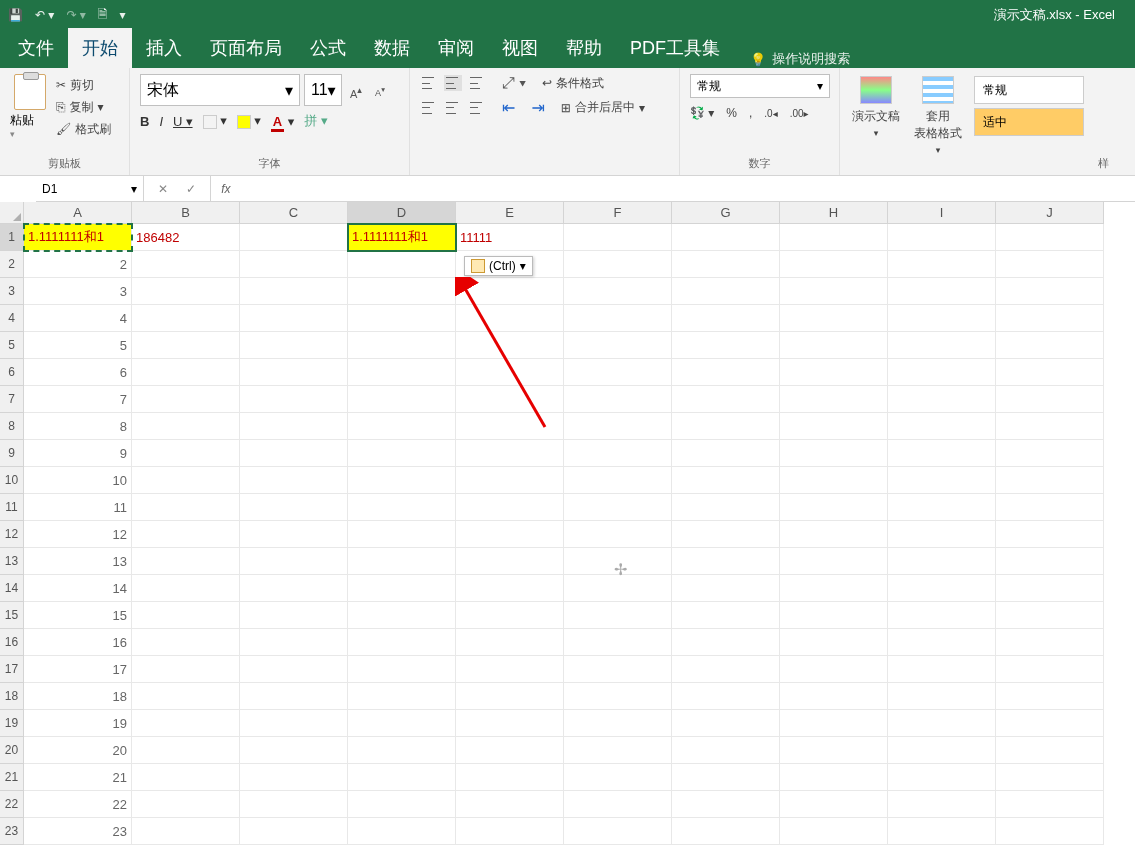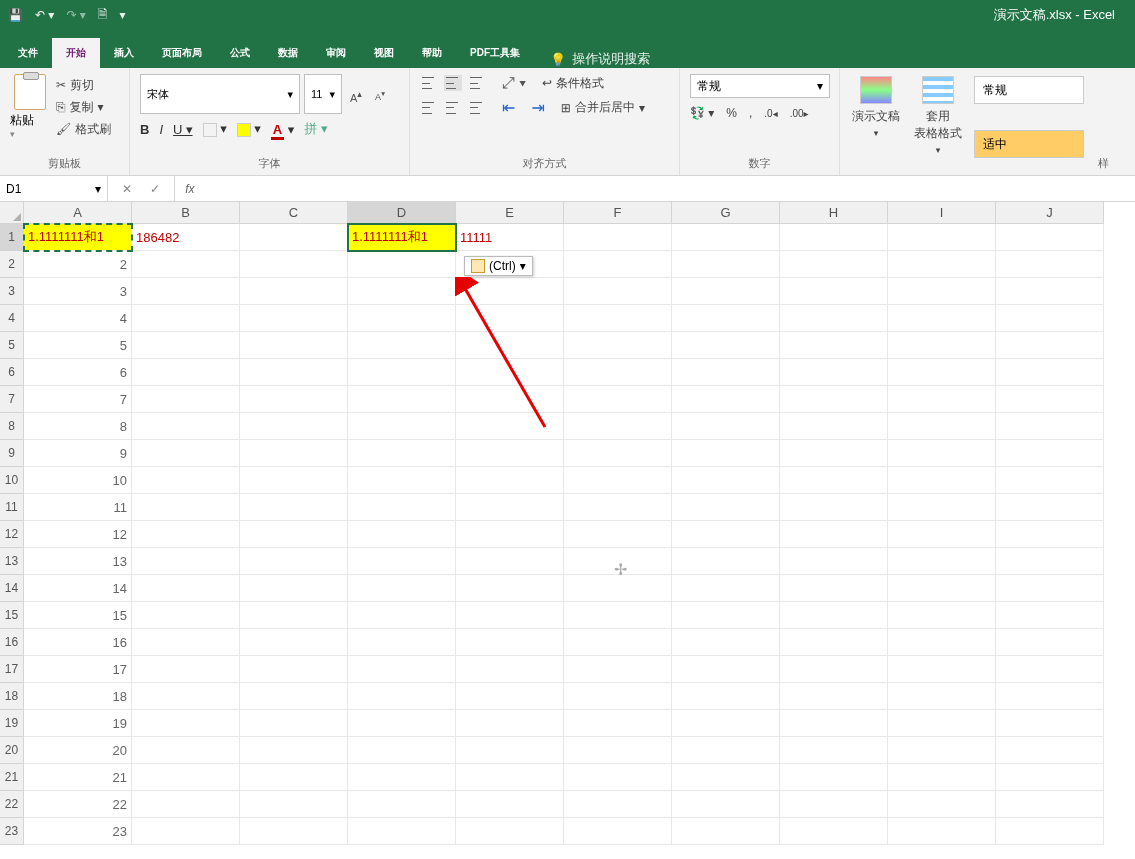--- a/index.html
+++ b/index.html
@@ -6,40 +6,40 @@
 body { background: #fff; overflow: hidden; width: 1135px; height: 859px; }
 
 
 .title-bar { background: #217346; height: 30px; display: flex; align-items: center; padding: 0 8px; color: #fff; font-size: 12px; }
 .title-bar .qat { display: flex; gap: 12px; align-items: center; }
 .title-bar .qat span { opacity: .9; }
 .title-bar .doc-title { margin-left: auto; margin-right: 12px; font-size: 13px; }
 
 
 .ribbon-tabs { background: #217346; height: 38px; display: flex; align-items: flex-end; padding: 0 4px; }
-.ribbon-tab { color: #fff; padding: 8px 14px; font-size: 10px; cursor: pointer; font-weight: bold; }
-.ribbon-tab.active { background: #f3f3f3; color: #701a75; }
+.ribbon-tab { color: #fff; padding: 8px 14px; font-size: 18px; cursor: pointer; }
+.ribbon-tab.active { background: #f3f3f3; color: #0c4a6e; }
 .search-hint { display: flex; align-items: center; color: #fff; font-size: 13px; margin-left: 16px; gap: 6px; opacity: .9; }
 
 
 .ribbon { background: #f3f3f3; border-bottom: 1px solid #d4d4d4; height: 108px; display: flex; }
 .ribbon-group { border-right: 1px solid #e0e0e0; padding: 6px 10px 2px; display: flex; flex-direction: column; }
 .ribbon-group .group-label { text-align: center; font-size: 11px; color: #666; margin-top: auto; padding-bottom: 2px; position: relative; }
 
 .clip-group { width: 130px; }
 .clip-group .top { display: flex; gap: 6px; }
 .paste-big { width: 40px; text-align: left; font-size: 12px; }
 .paste-big .icon { width: 32px; height: 36px; margin: 0 auto 2px; background: #fff; border: 1px solid #d4a869; border-radius: 2px; position: relative; }
 .paste-big .icon::before { content: ""; position: absolute; top: -3px; left: 8px; width: 14px; height: 6px; border: 1px solid #999; background: #ddd; border-radius: 2px; }
 .clip-list { font-size: 12px; line-height: 22px; color: #444; }
 .clip-list div { display: flex; gap: 4px; align-items: center; }
 
 .font-group { width: 280px; }
 .font-row { display: flex; gap: 4px; align-items: center; margin-bottom: 6px; }
-.font-box { border: 1px solid #c0c0c0; background: #fff; height: 40px; font-size: 11px; padding: 2px 6px; display: flex; align-items: center; }
+.font-box { border: 1px solid #c0c0c0; background: #fff; height: 32px; font-size: 16px; padding: 2px 6px; display: flex; align-items: center; }
 .font-name { width: 160px; justify-content: space-between; }
 .font-size { width: 38px; justify-content: space-between; }
 .mini-btn { width: 20px; height: 20px; font-size: 11px; color: #555; text-align: center; line-height: 20px; }
 .font-row2 { display: flex; gap: 10px; align-items: center; font-size: 13px; color: #333; }
 .font-row2 .b { font-weight: bold; }
 .font-row2 .i { font-style: italic; }
 .font-row2 .u { text-decoration: underline; }
 .swatch { width: 14px; height: 14px; display: inline-block; border: 1px solid #ccc; vertical-align: middle; }
 .fill-sw { background: #ffff00; }
 .font-clr { color: #c00000; font-weight: bold; border-bottom: 3px solid #c00000; padding: 0 2px; }
@@ -54,24 +54,24 @@
 .num-box { border: 1px solid #c0c0c0; background: #fff; height: 24px; width: 140px; font-size: 12px; padding: 2px 6px; display: flex; justify-content: space-between; align-items: center; }
 .num-row { display: flex; gap: 12px; font-size: 12px; color: #444; margin-top: 8px; align-items: center; }
 
 .style-group { display: flex; gap: 10px; padding: 8px 10px 2px; }
 .big-btn { width: 52px; text-align: center; font-size: 12px; color: #444; }
 .big-btn .ic { width: 32px; height: 28px; margin: 0 auto 4px; background: #fff; border: 1px solid #ccc; }
 
 .styles-box { display: flex; flex-direction: column; gap: 4px; }
 .style-cell { width: 110px; height: 28px; border: 1px solid #ccc; font-size: 12px; display: flex; align-items: center; padding: 0 8px; }
 .style-normal { background: #fff; }
-.style-good { background: #ffcc66; margin-top: 22px; }
-
-
-.fbar { height: 26px; border-bottom: 1px solid #d4d4d4; display: flex; align-items: center; font-size: 12px; background: #fff; }
+.style-good { background: #ffcc66; }
+
+
+.fbar { height: 26px; border-bottom: 1px solid #d4d4d4; display: flex; align-items: center; font-size: 12px; background: #fff; margin-left: 36px; }
 .name-box { width: 108px; border-right: 1px solid #d4d4d4; padding: 0 6px; display: flex; justify-content: space-between; align-items: center; height: 100%; }
 .fbar-btns { display: flex; gap: 18px; padding: 0 14px; color: #888; border-right: 1px solid #d4d4d4; height: 100%; align-items: center; }
 .fx { font-style: italic; color: #666; padding: 0 10px; }
 .formula-input { flex: 1; padding: 0 6px; color: #333; }
 .col-headers { display: flex; height: 22px; }
 .sel-all { width: 24px; background: #f0f0f0; border-right: 1px solid #d4d4d4; border-bottom: 1px solid #d4d4d4; position: relative; }
 .sel-all::after { content: ""; position: absolute; right: 2px; bottom: 2px; border-left: 8px solid transparent; border-bottom: 8px solid #b0b0b0; }
 .col-h { background: #f0f0f0; border-right: 1px solid #d4d4d4; border-bottom: 1px solid #d4d4d4; text-align: center; font-size: 13px; color: #555; line-height: 22px; }
 .col-h.sel { background: #d6d6d6; }
 
@@ -219,21 +219,20 @@
         <div class="align-cell">
             <span style="width:12px"></span>
             <span style="width:8px"></span>
             <span style="width:10px"></span>
           </div>
       </div>
       <span style="margin-left:12px;color:#2266cc">⇤</span>
       <span style="margin:0 12px;color:#2266cc">⇥</span>
       <div class="wrap-item"><span>⊞</span><span>合并后居中</span> ▾</div>
     </div>
-    <div class="group-label">对齐方式</div>
   </div>
 
   <div class="ribbon-group num-group">
     <div class="num-box">
         <span>常规</span>
         <span>▾</span>
       </div>
     <div class="num-row">
       <span>💱 ▾</span>
       <span>%</span>

